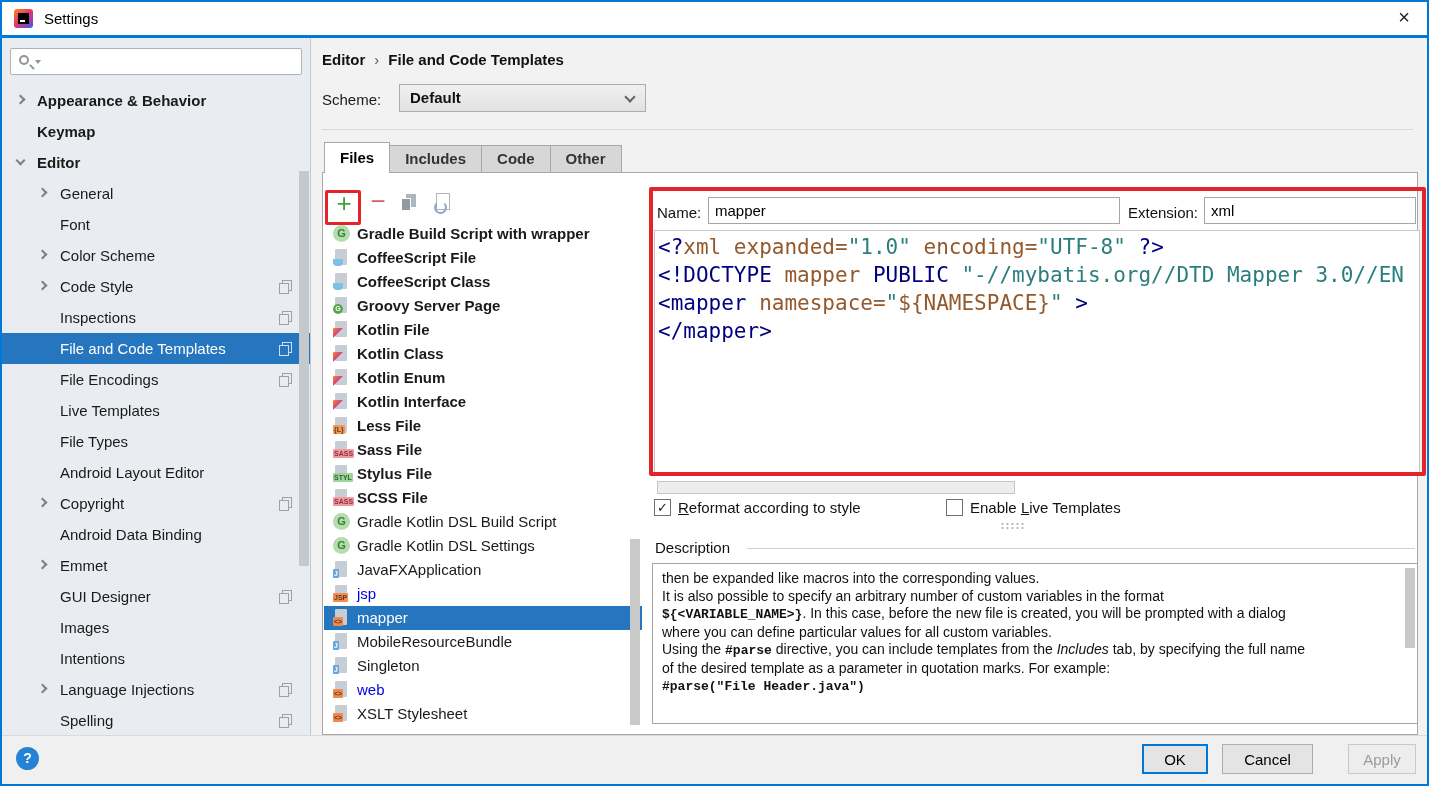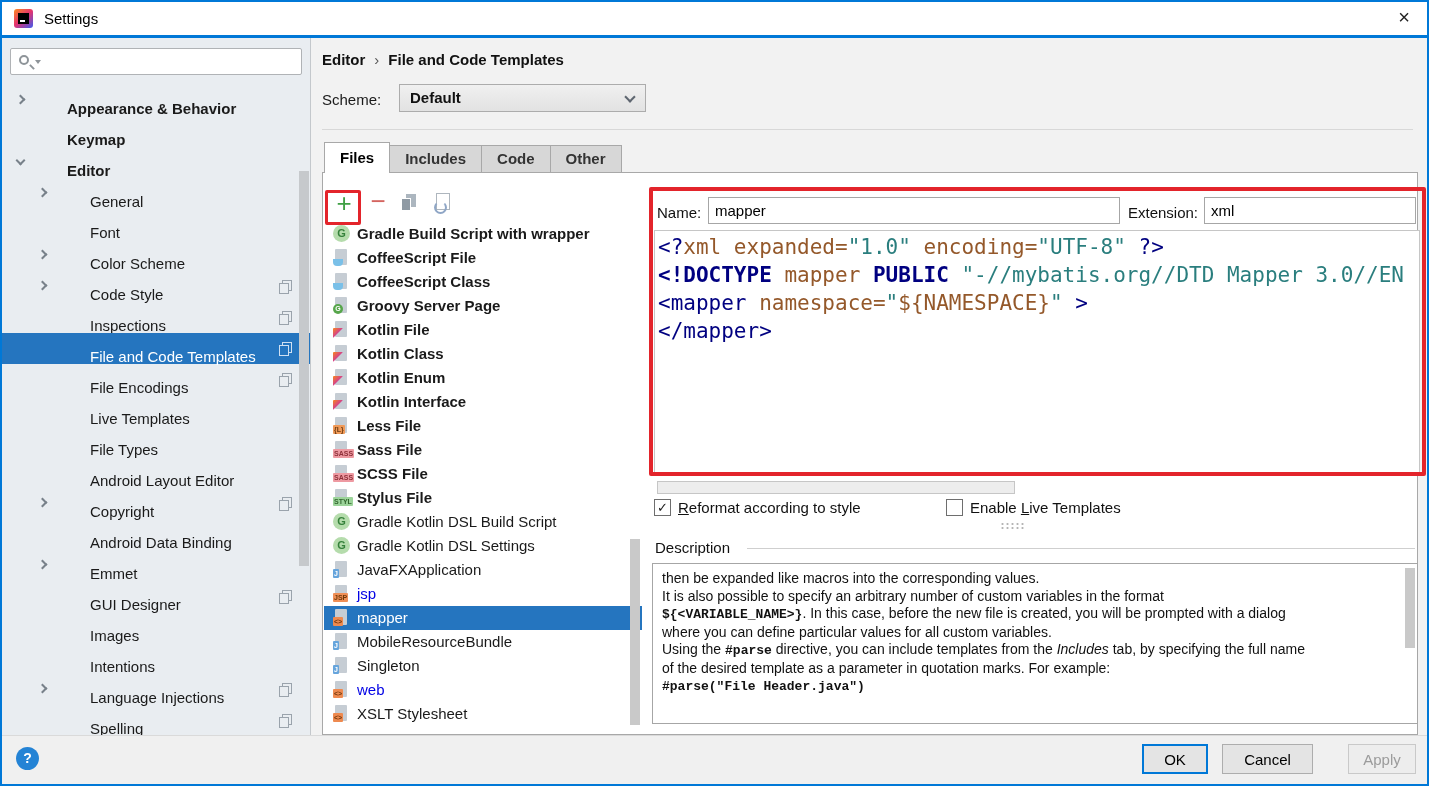--- a/index.html
+++ b/index.html
@@ -23,21 +23,21 @@
           border:1px solid #B0B3B6;border-radius:2px;}
   .mag{position:absolute;left:8px;top:6px;width:10px;height:10px;border:2px solid #8E9499;border-radius:50%;}
   .mag::after{content:"";position:absolute;left:8px;top:9px;width:6px;height:2px;background:#8E9499;transform:rotate(45deg);}
   .magcaret{position:absolute;left:24px;top:11px;width:0;height:0;border:3px solid transparent;border-top:4px solid #8E9499;}
   .search input{position:absolute;left:34px;top:1px;right:4px;height:23px;border:none;outline:none;
                 background:transparent;font:14px "Liberation Sans",sans-serif;}
   .tree{position:absolute;left:0;top:47px;right:0;}
   .srow{position:relative;height:31px;line-height:31px;font-size:15px;white-space:nowrap;}
   .srow.b{font-weight:bold;}
   .srow.sel{background:#2575BF;color:#fff;}
-  .slabel{position:absolute;top:8px;margin-left:30px;}
+  .slabel{position:absolute;top:0;}
   .lvl0 .slabel{left:35px}.lvl1 .slabel{left:58px}
   .chev{position:absolute;width:7px;height:7px;border-right:2px solid #78818A;border-bottom:2px solid #78818A;}
   .lvl0 .chev{left:15px}.lvl1 .chev{left:37px}
   .chev.collapsed{top:11px;transform:rotate(-45deg);}
   .chev.expanded{top:10px;transform:rotate(45deg);}
   .pages-icon{position:absolute;left:277px;top:9px;width:13px;height:13px;}
   .pages-icon::before{content:"";position:absolute;left:3px;top:0;width:8px;height:9px;border:1px solid #9AA3AC;}
   .pages-icon::after{content:"";position:absolute;left:0;top:3px;width:8px;height:9px;border:1px solid #9AA3AC;background:#E9EDF1;}
   .sel .pages-icon::before{border-color:#CFE0F2;}
   .sel .pages-icon::after{border-color:#CFE0F2;background:#2575BF;}
@@ -96,21 +96,21 @@
   .lbl{position:absolute;font-size:15px;color:#111;}
   .lbl-name{left:334px;top:31px;}
   .lbl-ext{left:805px;top:31px;}
   .tinput{position:absolute;top:24px;height:27px;border:1px solid #A6A6A6;background:#fff;
           font:15px "Liberation Sans",sans-serif;padding:0 6px;outline:none;}
   .inp-name{left:385px;width:412px;}
   .inp-ext{left:881px;width:212px;}
   .editor{position:absolute;left:331px;top:57px;width:766px;height:245px;border:1px solid #C6C6C6;background:#fff;
           overflow:hidden;padding:2px 0 0 3px;font-family:"DejaVu Sans Mono","Liberation Mono",monospace;font-size:21px;}
   .cline{height:28px;line-height:28px;white-space:pre;}
-  .c-k{color:#000080}.c-n{color:#94582A}.c-s{color:#2A7E7E}.cb{font-weight:bold}
+  .c-k{color:#000080}.c-n{color:#94582A}.c-s{color:#2A7E7E}.cb{font-weight:normal}
   .hscroll{position:absolute;left:334px;top:308px;width:358px;height:13px;background:#EDEDED;border:1px solid #C6C6C6;}
   .cbrow{position:absolute;display:flex;align-items:center;gap:7px;font-size:15px;color:#111;}
   .cbrow1{left:331px;top:326px;}
   .cbrow2{left:623px;top:326px;}
   .ckbox{width:17px;height:17px;border:1px solid #6E6E6E;background:#fff;text-align:center;
          line-height:15px;font-size:13px;color:#1a1a1a;}
   .mn{text-decoration:underline;}
   .grip{position:absolute;left:677px;top:349px;width:24px;height:8px;
         background-image:radial-gradient(#B5B5B5 1px,transparent 1.3px);background-size:5px 4px;}
   .desc-title{position:absolute;left:332px;top:366px;font-size:15px;color:#111;}
@@ -285,25 +285,25 @@
           <div class="trow bold"><span class="ic ic-page">
               <i class="bdg bdg-kotlin"></i>
             </span><span>Kotlin Interface</span></div>
           <div class="trow bold"><span class="ic ic-page">
               <i class="bdg bdg-less">{L}</i>
             </span><span>Less File</span></div>
           <div class="trow bold"><span class="ic ic-page">
               <i class="bdg bdg-sass">SASS</i>
             </span><span>Sass File</span></div>
           <div class="trow bold"><span class="ic ic-page">
+              <i class="bdg bdg-stylus">STYL</i>
+            </span><span>Stylus File</span></div>
+          <div class="trow bold"><span class="ic ic-page">
               <i class="bdg bdg-sass">SASS</i>
             </span><span>SCSS File</span></div>
-          <div class="trow bold"><span class="ic ic-page">
-              <i class="bdg bdg-stylus">STYL</i>
-            </span><span>Stylus File</span></div>
           <div class="trow"><span class="ic ic-circle">G</span><span>Gradle Kotlin DSL Build Script</span></div>
           <div class="trow"><span class="ic ic-circle">G</span><span>Gradle Kotlin DSL Settings</span></div>
           <div class="trow"><span class="ic ic-page">
               <i class="bdg bdg-java">J</i>
             </span><span>JavaFXApplication</span></div>
           <div class="trow custom"><span class="ic ic-page">
               <i class="bdg bdg-jsp">JSP</i>
             </span><span>jsp</span></div>
           <div class="trow sel"><span class="ic ic-page">
               <i class="bdg bdg-xml">&lt;&gt;</i>

